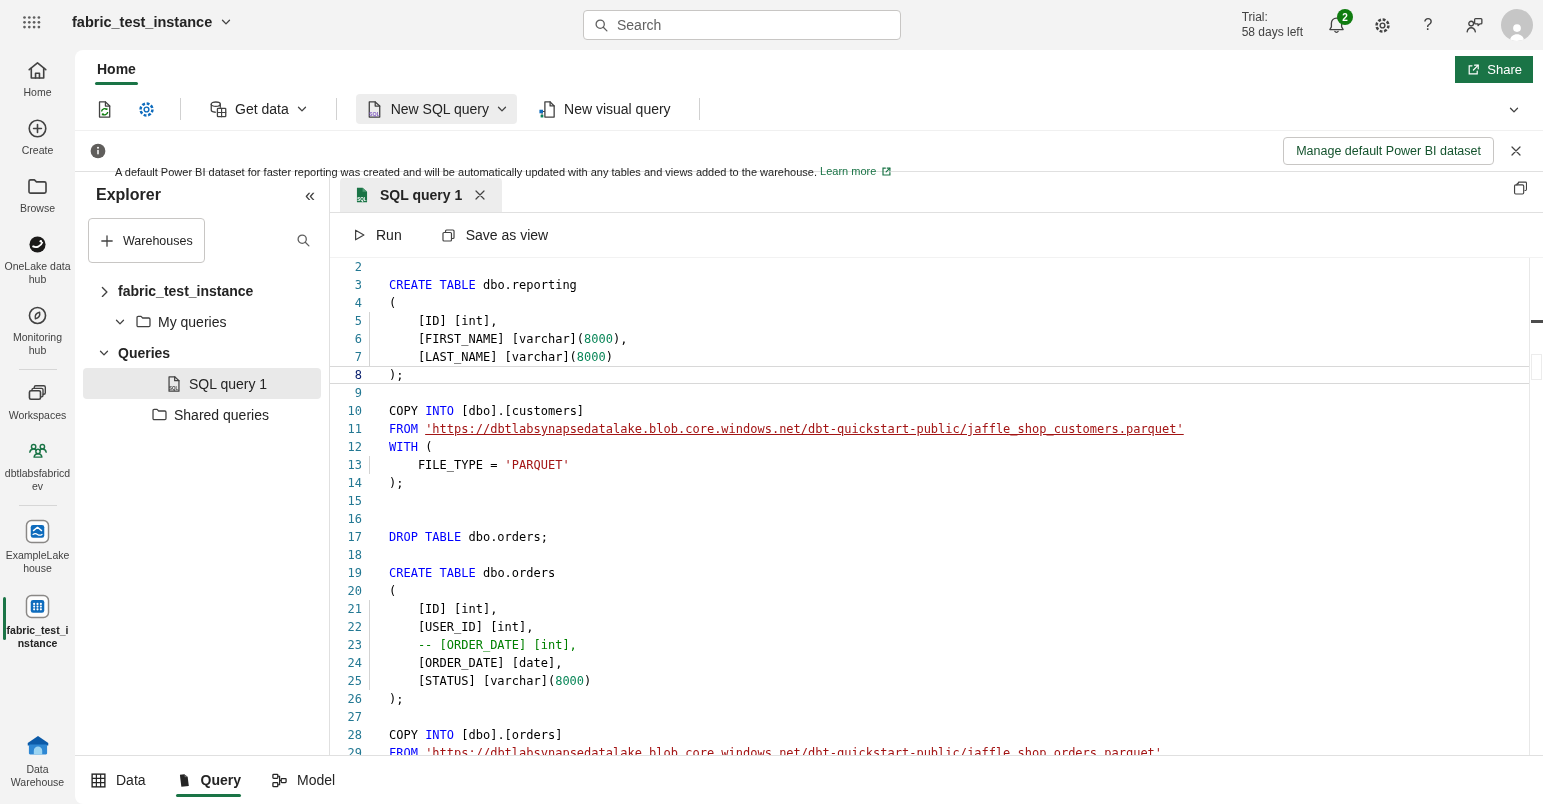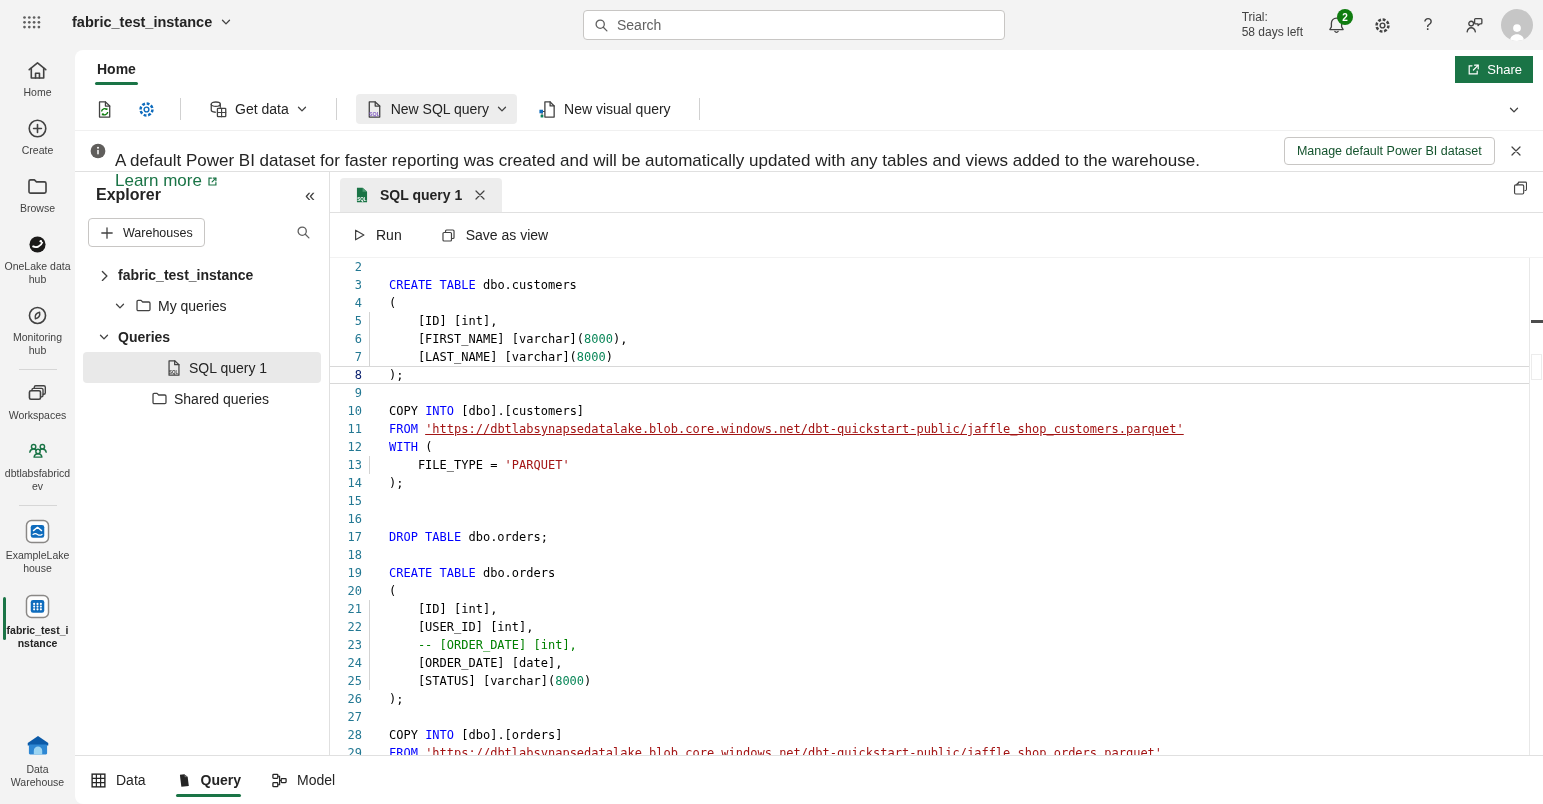--- a/index.html
+++ b/index.html
@@ -3,21 +3,21 @@
 <meta charset="utf-8">
 <style>
   * { box-sizing: border-box; margin: 0; padding: 0; }
   html,body { width:1543px; height:804px; overflow:hidden; background:#f3f3f3;
     font-family:"Liberation Sans","DejaVu Sans",sans-serif; color:#242424; }
 
   
   .topbar { position:absolute; left:0; top:0; width:1543px; height:50px; background:#f3f3f3; }
   .waffle { position:absolute; left:22px; top:15px; width:22px; height:20px; cursor:pointer; }
   .ctx { position:absolute; left:72px; top:14px; display:flex; align-items:center; gap:8px; font-size:14.5px; font-weight:600; }
-  .searchbox { position:absolute; left:583px; top:10px; width:422px; height:30px; background:#fff;
+  .searchbox { position:absolute; left:583px; top:10px; width:318px; height:30px; background:#fff;
     border:1px solid #c8c6c4; border-radius:4px; display:flex; align-items:center; padding-left:10px; gap:8px; }
   .searchbox input { border:none; outline:none; flex:1; font-size:14px; font-family:inherit; color:#242424; background:transparent; }
   .searchbox input::placeholder { color:#616161; }
   .topright { position:absolute; right:0; top:0; height:50px; display:flex; align-items:center; gap:8px; padding-right:10px; }
   .trial { font-size:12px; line-height:15px; color:#424242; margin-right:6px; }
   .tbtn { width:38px; height:38px; display:flex; align-items:center; justify-content:center; position:relative; cursor:pointer; }
   .badge { position:absolute; top:3px; right:2px; min-width:16px; height:16px; border-radius:8px; background:#107c10;
     color:#fff; font-size:10px; font-weight:700; display:flex; align-items:center; justify-content:center; padding:0 4px; }
   .helpq { font-size:16px; color:#424242; }
   .avatar { width:32px; height:32px; border-radius:50%; background:#c6c6c6; display:flex; align-items:flex-end; justify-content:center; overflow:hidden; cursor:pointer; }
@@ -45,35 +45,35 @@
     border-radius:0; font-size:13px; font-family:inherit; display:flex; align-items:center; gap:6px; padding:0 11px; cursor:pointer; }
 
   .toolbar { height:43px; display:flex; align-items:center; padding-left:14px; gap:12px; border-bottom:1px solid #f0f0f0; position:relative; }
   .tool-ico-btn { width:30px; height:30px; display:flex; align-items:center; justify-content:center; border-radius:4px; cursor:pointer; }
   .tool-btn { height:30px; display:flex; align-items:center; gap:7px; padding:0 9px; border-radius:4px; font-size:14px; cursor:pointer; }
   .tool-btn.pill { background:#ededed; }
   .tool-divider { width:1px; height:22px; background:#d1d1d1; margin:0 7px; }
   .ribbon-collapse { position:absolute; right:16px; top:9px; width:26px; height:26px; display:flex; align-items:center; justify-content:center; cursor:pointer; }
 
   .banner { height:41px; display:flex; align-items:center; padding:0 14px 0 15px; gap:9px; border-bottom:1px solid var(--border); }
-  .banner-text { font-size:17px; color:#242424;margin-top:40px; }
+  .banner-text { font-size:11px; color:#242424;margin-top:40px; }
   .banner-link { color:var(--accent); display:inline-flex; align-items:center; gap:4px; cursor:pointer; }
   .manage-btn { margin-left:auto; height:28px; border:1px solid #c8c6c4; background:#fff; border-radius:4px;
     font-size:12.5px; font-family:inherit; padding:0 12px; cursor:pointer; color:#14532d; white-space:nowrap; }
   .banner-close { width:26px; height:26px; display:flex; align-items:center; justify-content:center; cursor:pointer; }
 
   .content { flex:1; min-height:0; display:flex; }
 
   
   .explorer { width:255px; border-right:1px solid var(--border); display:flex; flex-direction:column; }
   .exp-head { display:flex; align-items:center; justify-content:space-between; padding:14px 14px 6px 21px; }
   .exp-title { font-size:16px; font-weight:700; }
   .exp-collapse { font-size:18px; color:#424242; cursor:pointer; line-height:1; }
   .exp-actions { display:flex; align-items:center; justify-content:space-between; padding:8px 18px 10px 13px; }
-  .warehouses-btn { height:29px; border:1px solid #c8c6c4; background:#fff; border-radius:4px; display:flex; align-items:center;
+  .warehouses-btn { height:45px; border:1px solid #c8c6c4; background:#fff; border-radius:4px; display:flex; align-items:center;
     gap:9px; padding:0 11px; font-size:12.5px; font-family:inherit; cursor:pointer; color:#242424; }
   .exp-search { cursor:pointer; display:flex; }
   .tree { padding-top:2px; }
   .tree-row { height:31px; display:flex; align-items:center; gap:6px; font-size:14px; margin:0 8px; border-radius:4px; cursor:pointer; }
   .tree-row.sel { background:#e9e9e9; }
   .tree-row .chev { width:16px; display:flex; justify-content:center; flex:none; }
   .tree-row .t-ico { width:18px; display:flex; justify-content:center; flex:none; }
   .tree-row.bold .t-label { font-weight:600; }
 
   
@@ -560,21 +560,21 @@
         </div>
       </div>
       <div class="editor">
         <div class="lines" id="lines">
             <div class="row">
               <div class="ln">2</div>
               <div class="code"></div>
             </div>
             <div class="row">
               <div class="ln">3</div>
-              <div class="code"><span class="tk">CREATE TABLE</span><span class="tp"> dbo.customers</span></div>
+              <div class="code"><span class="tk">CREATE TABLE</span><span class="tp"> dbo.reporting</span></div>
             </div>
             <div class="row">
               <div class="ln">4</div>
               <div class="code"><span class="tp">(</span></div>
             </div>
             <div class="row g">
               <div class="ln">5</div>
               <div class="code"><span class="tp">    [ID] [int],</span></div>
             </div>
             <div class="row g">

